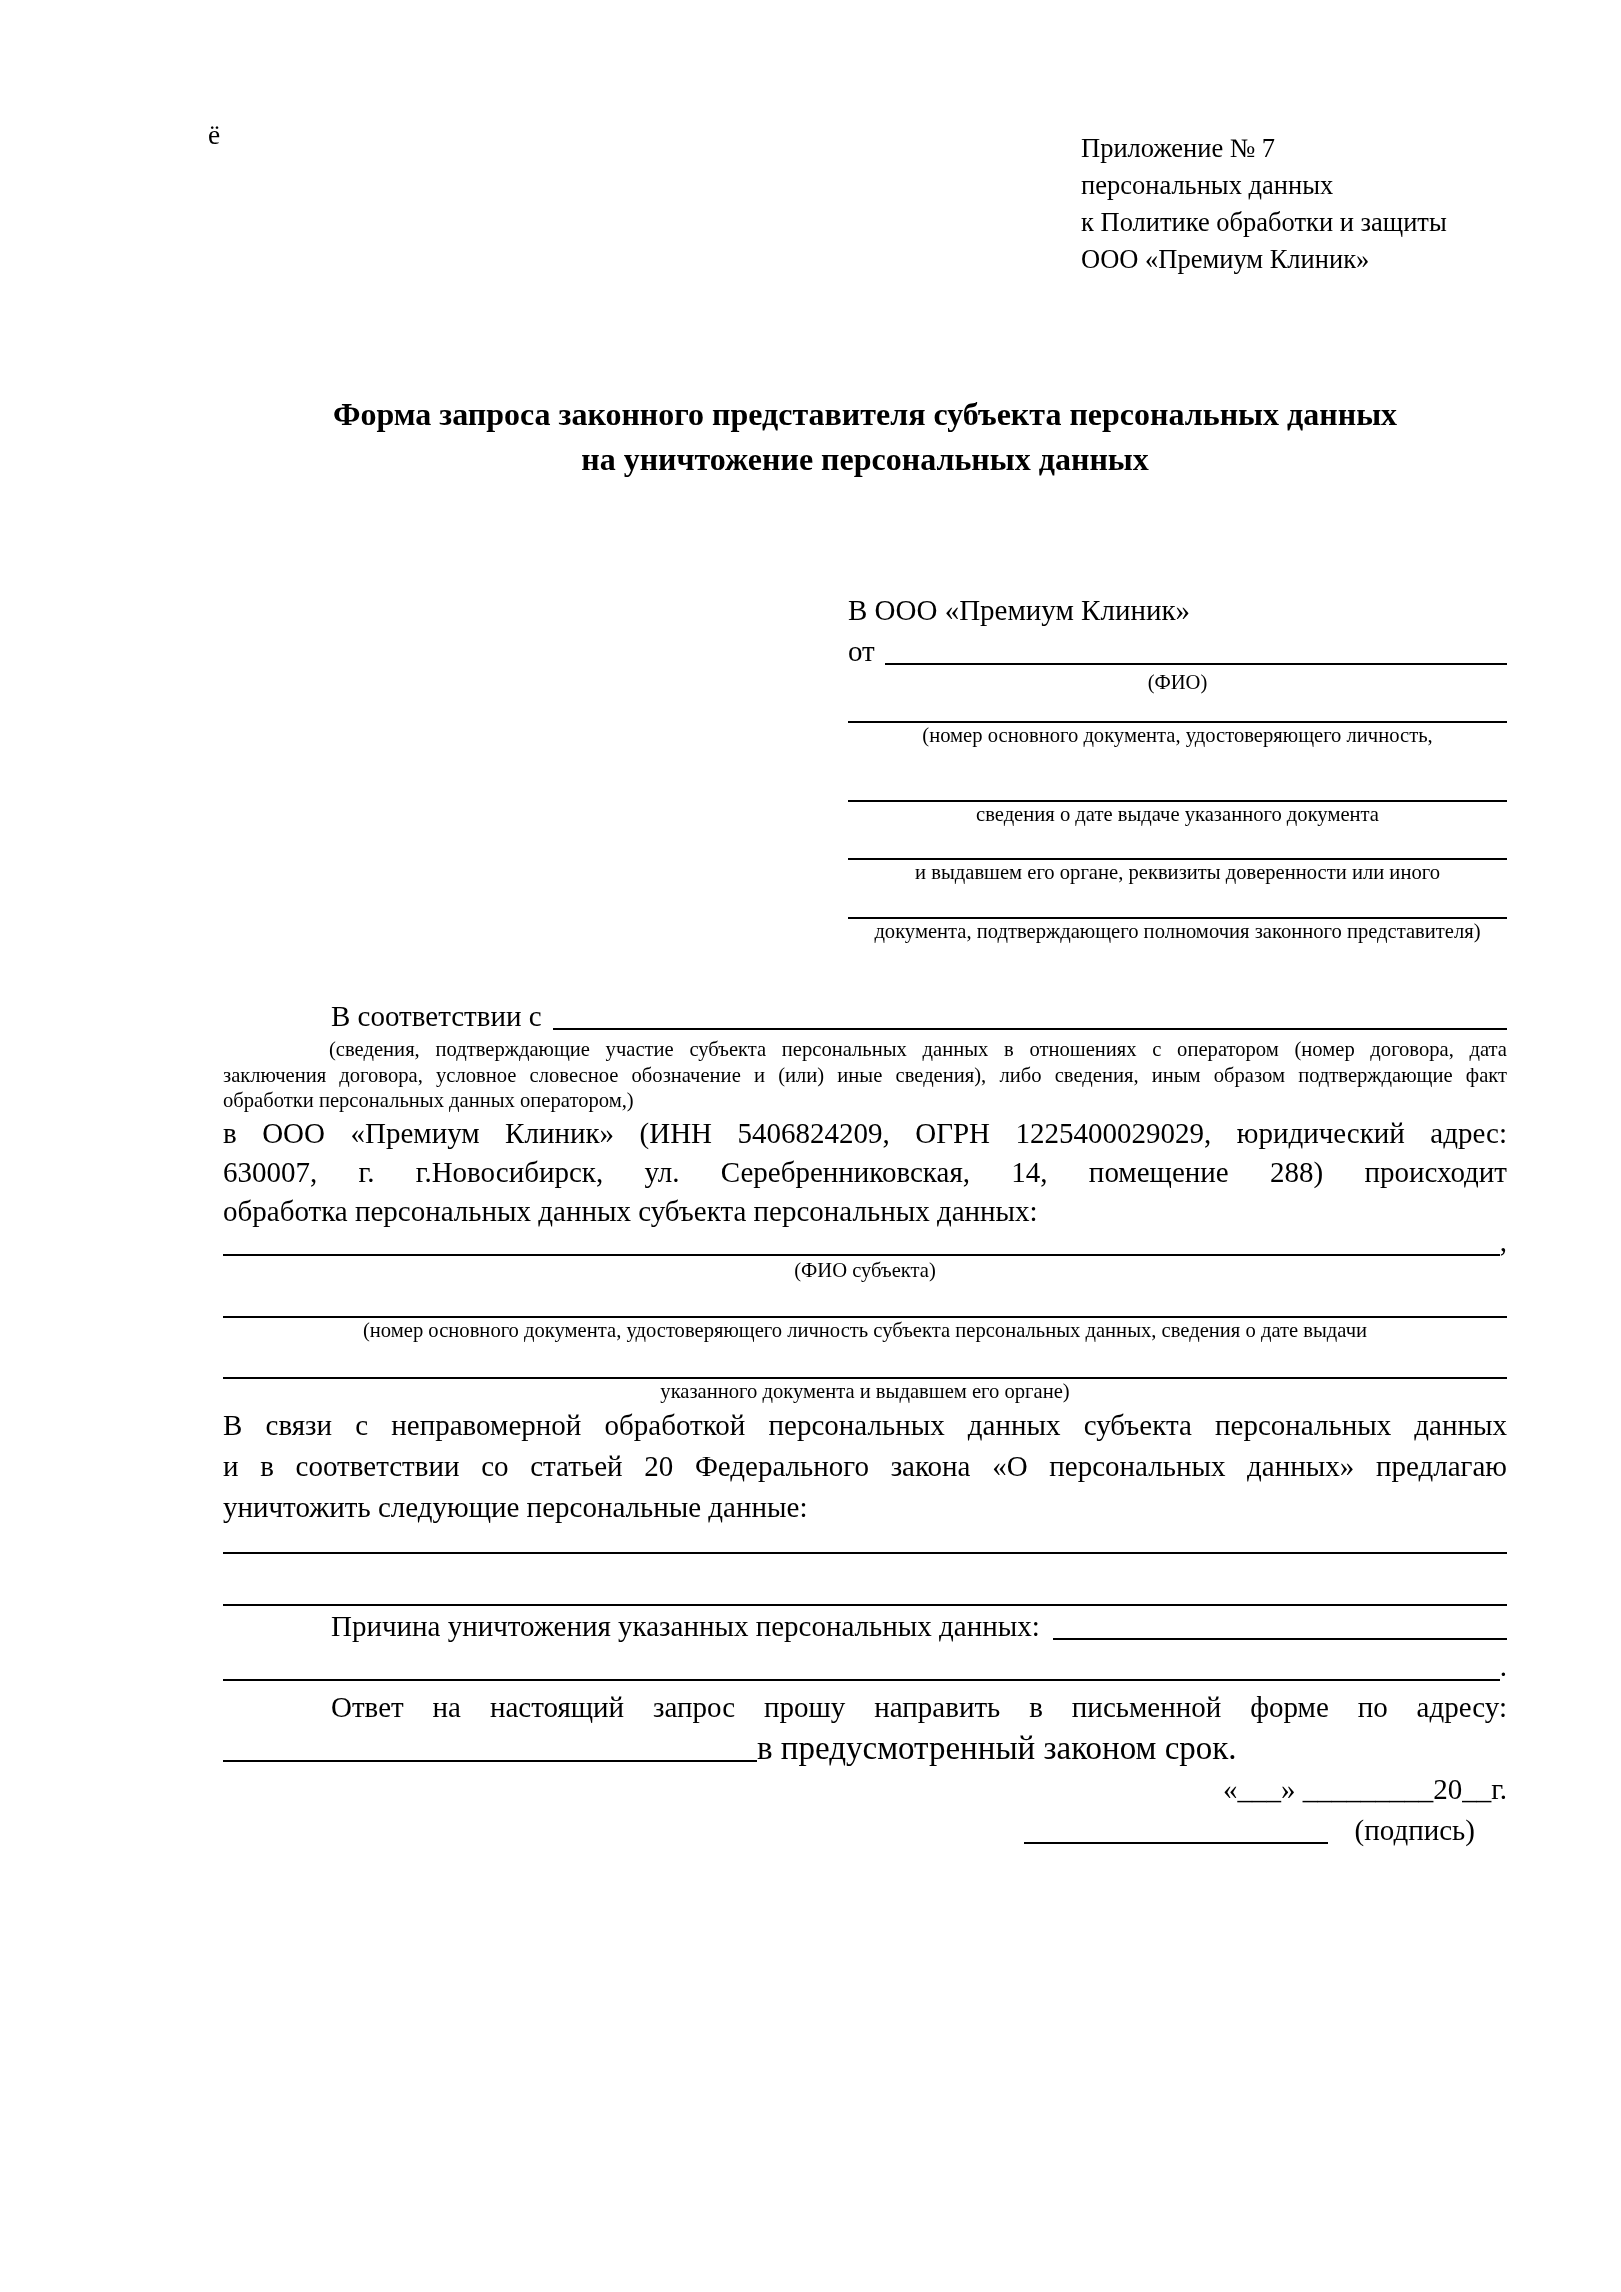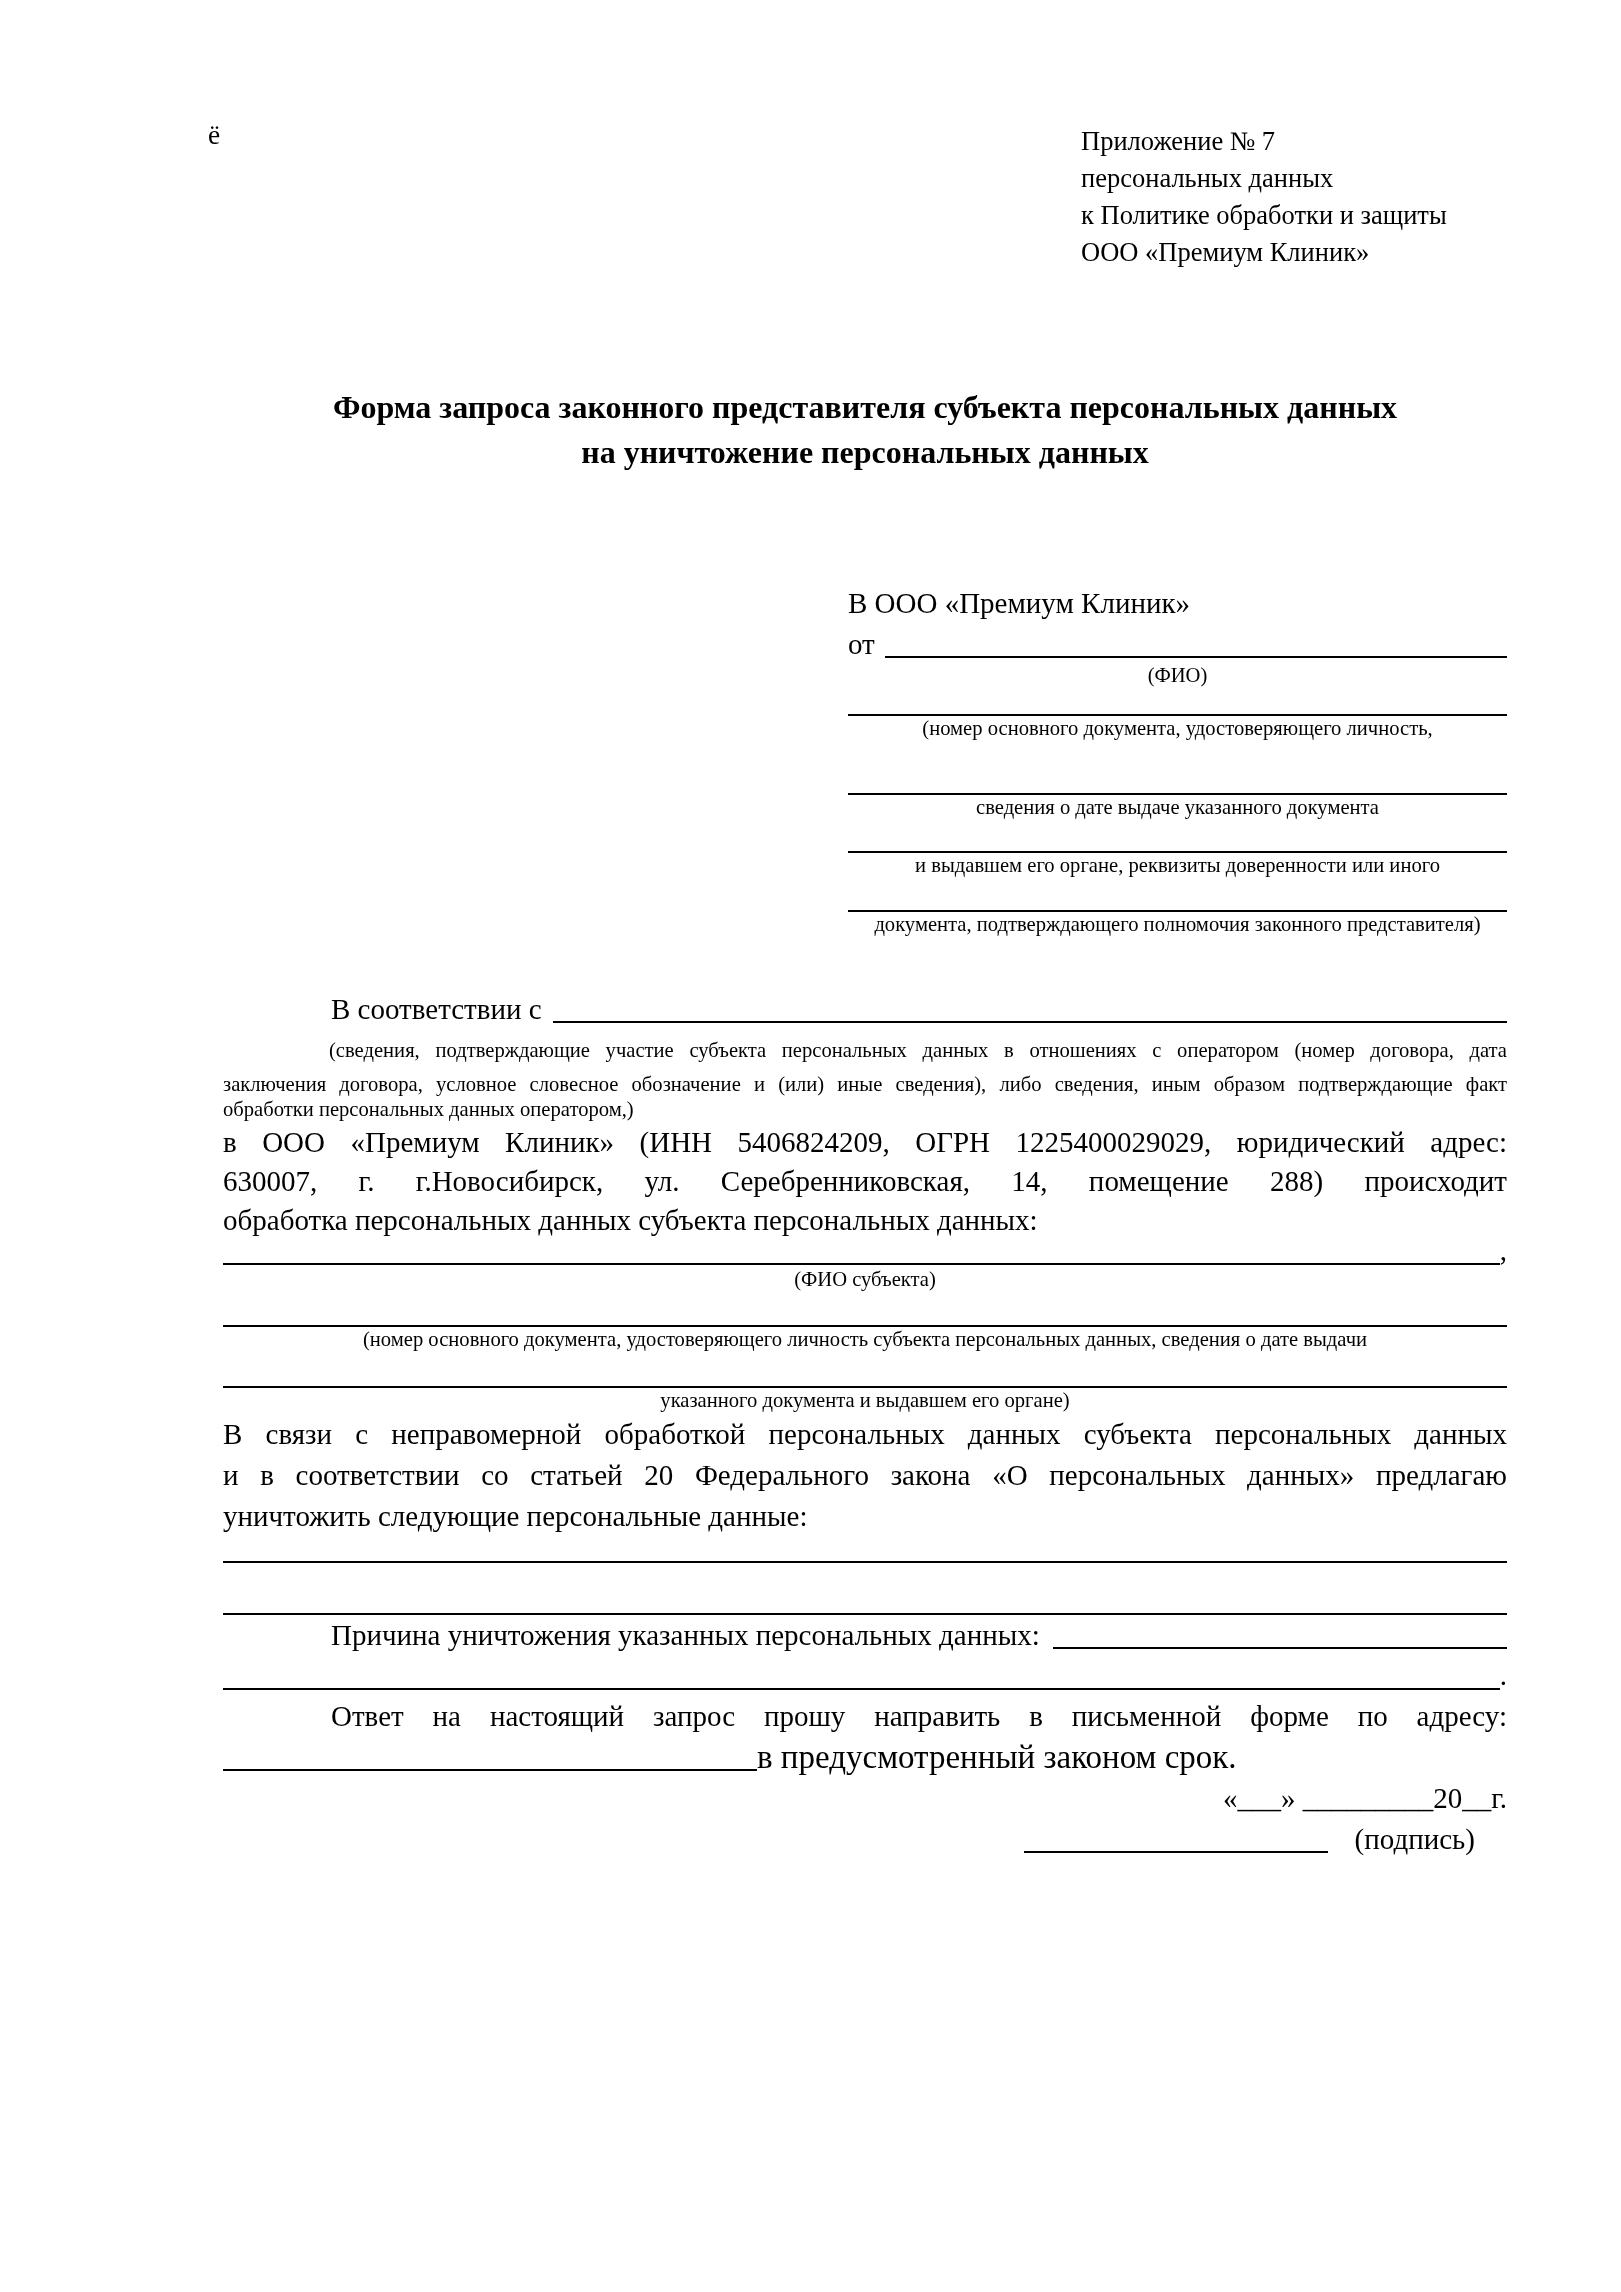--- a/index.html
+++ b/index.html
@@ -16,21 +16,21 @@
   .corner-char {
     position: absolute;
     left: 208px;
     top: 122px;
     font-size: 27.4px;
     line-height: 27.4px;
   }
   .content {
     position: absolute;
     left: 223px;
-    top: 4px;
+    top: 11px;
     width: 1284px;
     padding-top: 119px;
   }
   
   .appendix {
     margin-left: 858px;
     font-size: 26.5px;
     line-height: 37px;
     white-space: nowrap;
   }
@@ -81,21 +81,21 @@
     font-size: 29px;
     line-height: 41px;
   }
   .according-row .label { white-space: nowrap; }
   .according-row .fill { margin-left: 11.8px; }
   .small-line {
     font-size: 20.6px;
     line-height: 25.5px;
     text-align: justify;
   }
-  .small-line.jlast { text-align-last: justify; margin-top: 8px; }
+  .small-line.jlast { text-align-last: justify; }
   .small-line.indent { text-indent: 106px; }
   .body-line { font-size: 29px; line-height: 39px; text-align: justify; }
   .body-line.jlast { text-align-last: justify; }
   .req-line { font-size: 29px; line-height: 41px; text-align: justify; }
   .req-line.jlast { text-align-last: justify; }
   .line-row { display: flex; align-items: flex-end; }
   .line-row .lfill { flex: 1 1 auto; border-bottom: 2.9px solid #000; }
   .line-row .tail { font-size: 29px; line-height: 29px; }
   .comma-row { height: 25.5px; }
   .comma-row .lfill { height: 25.5px; }

